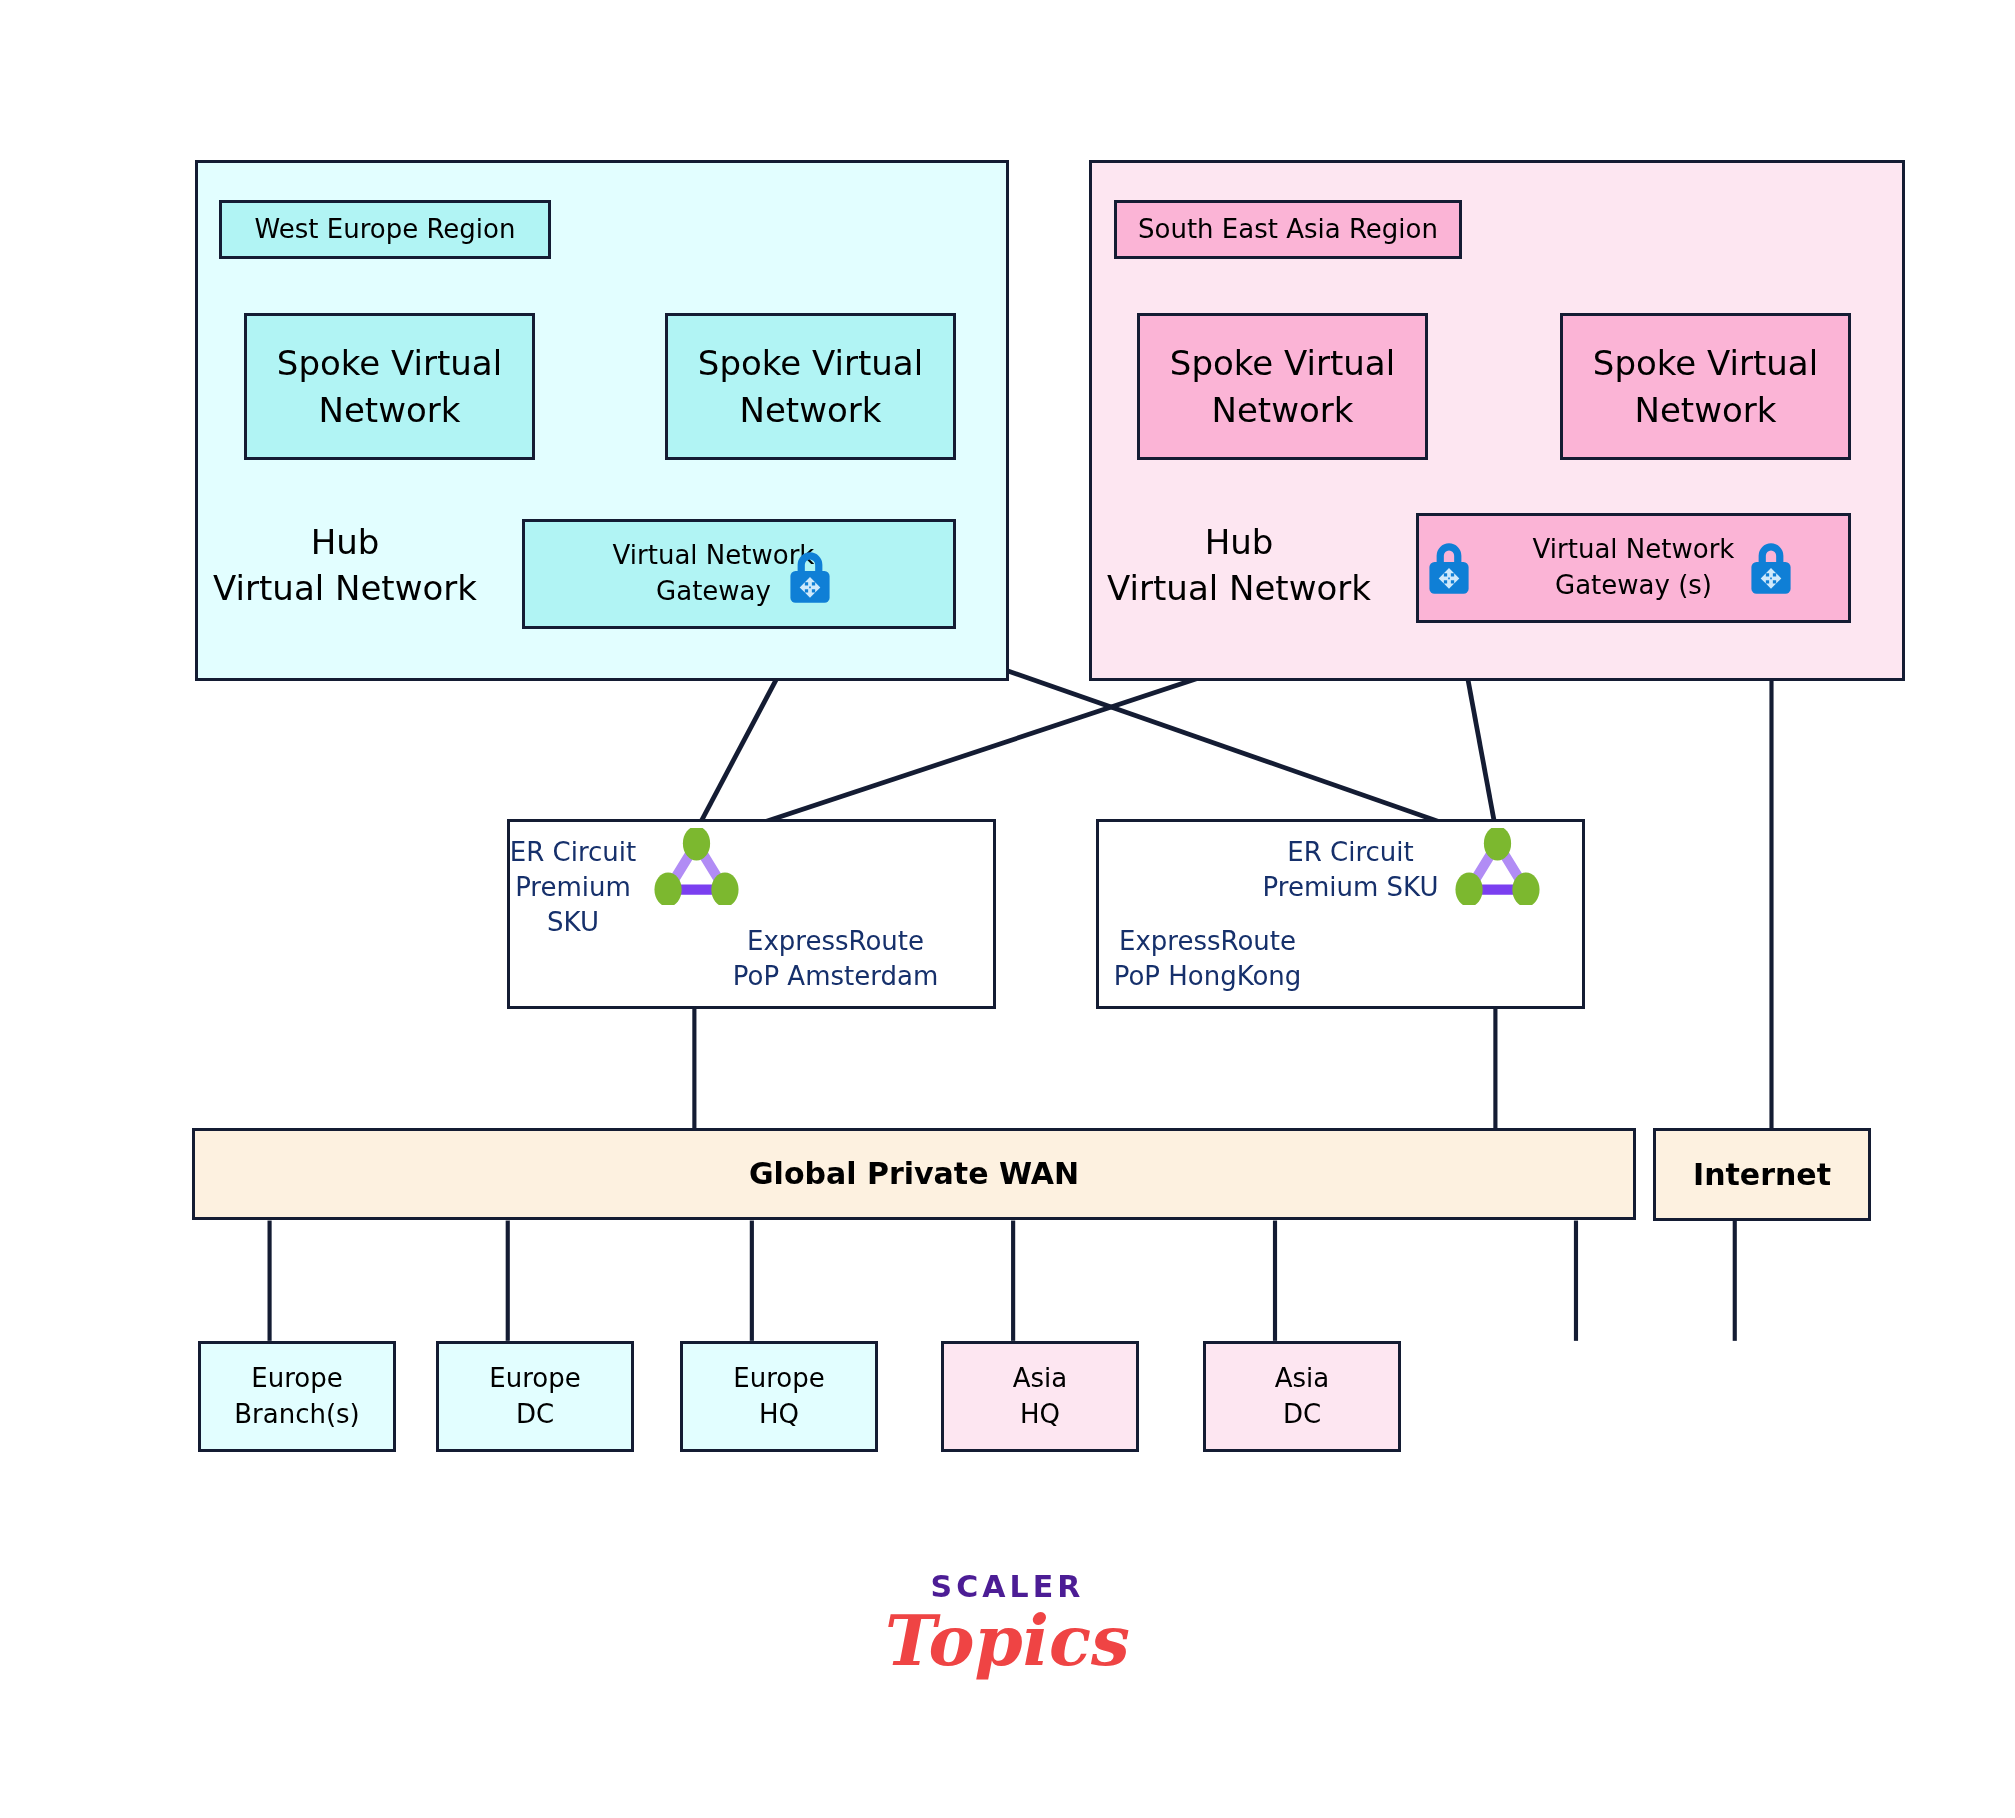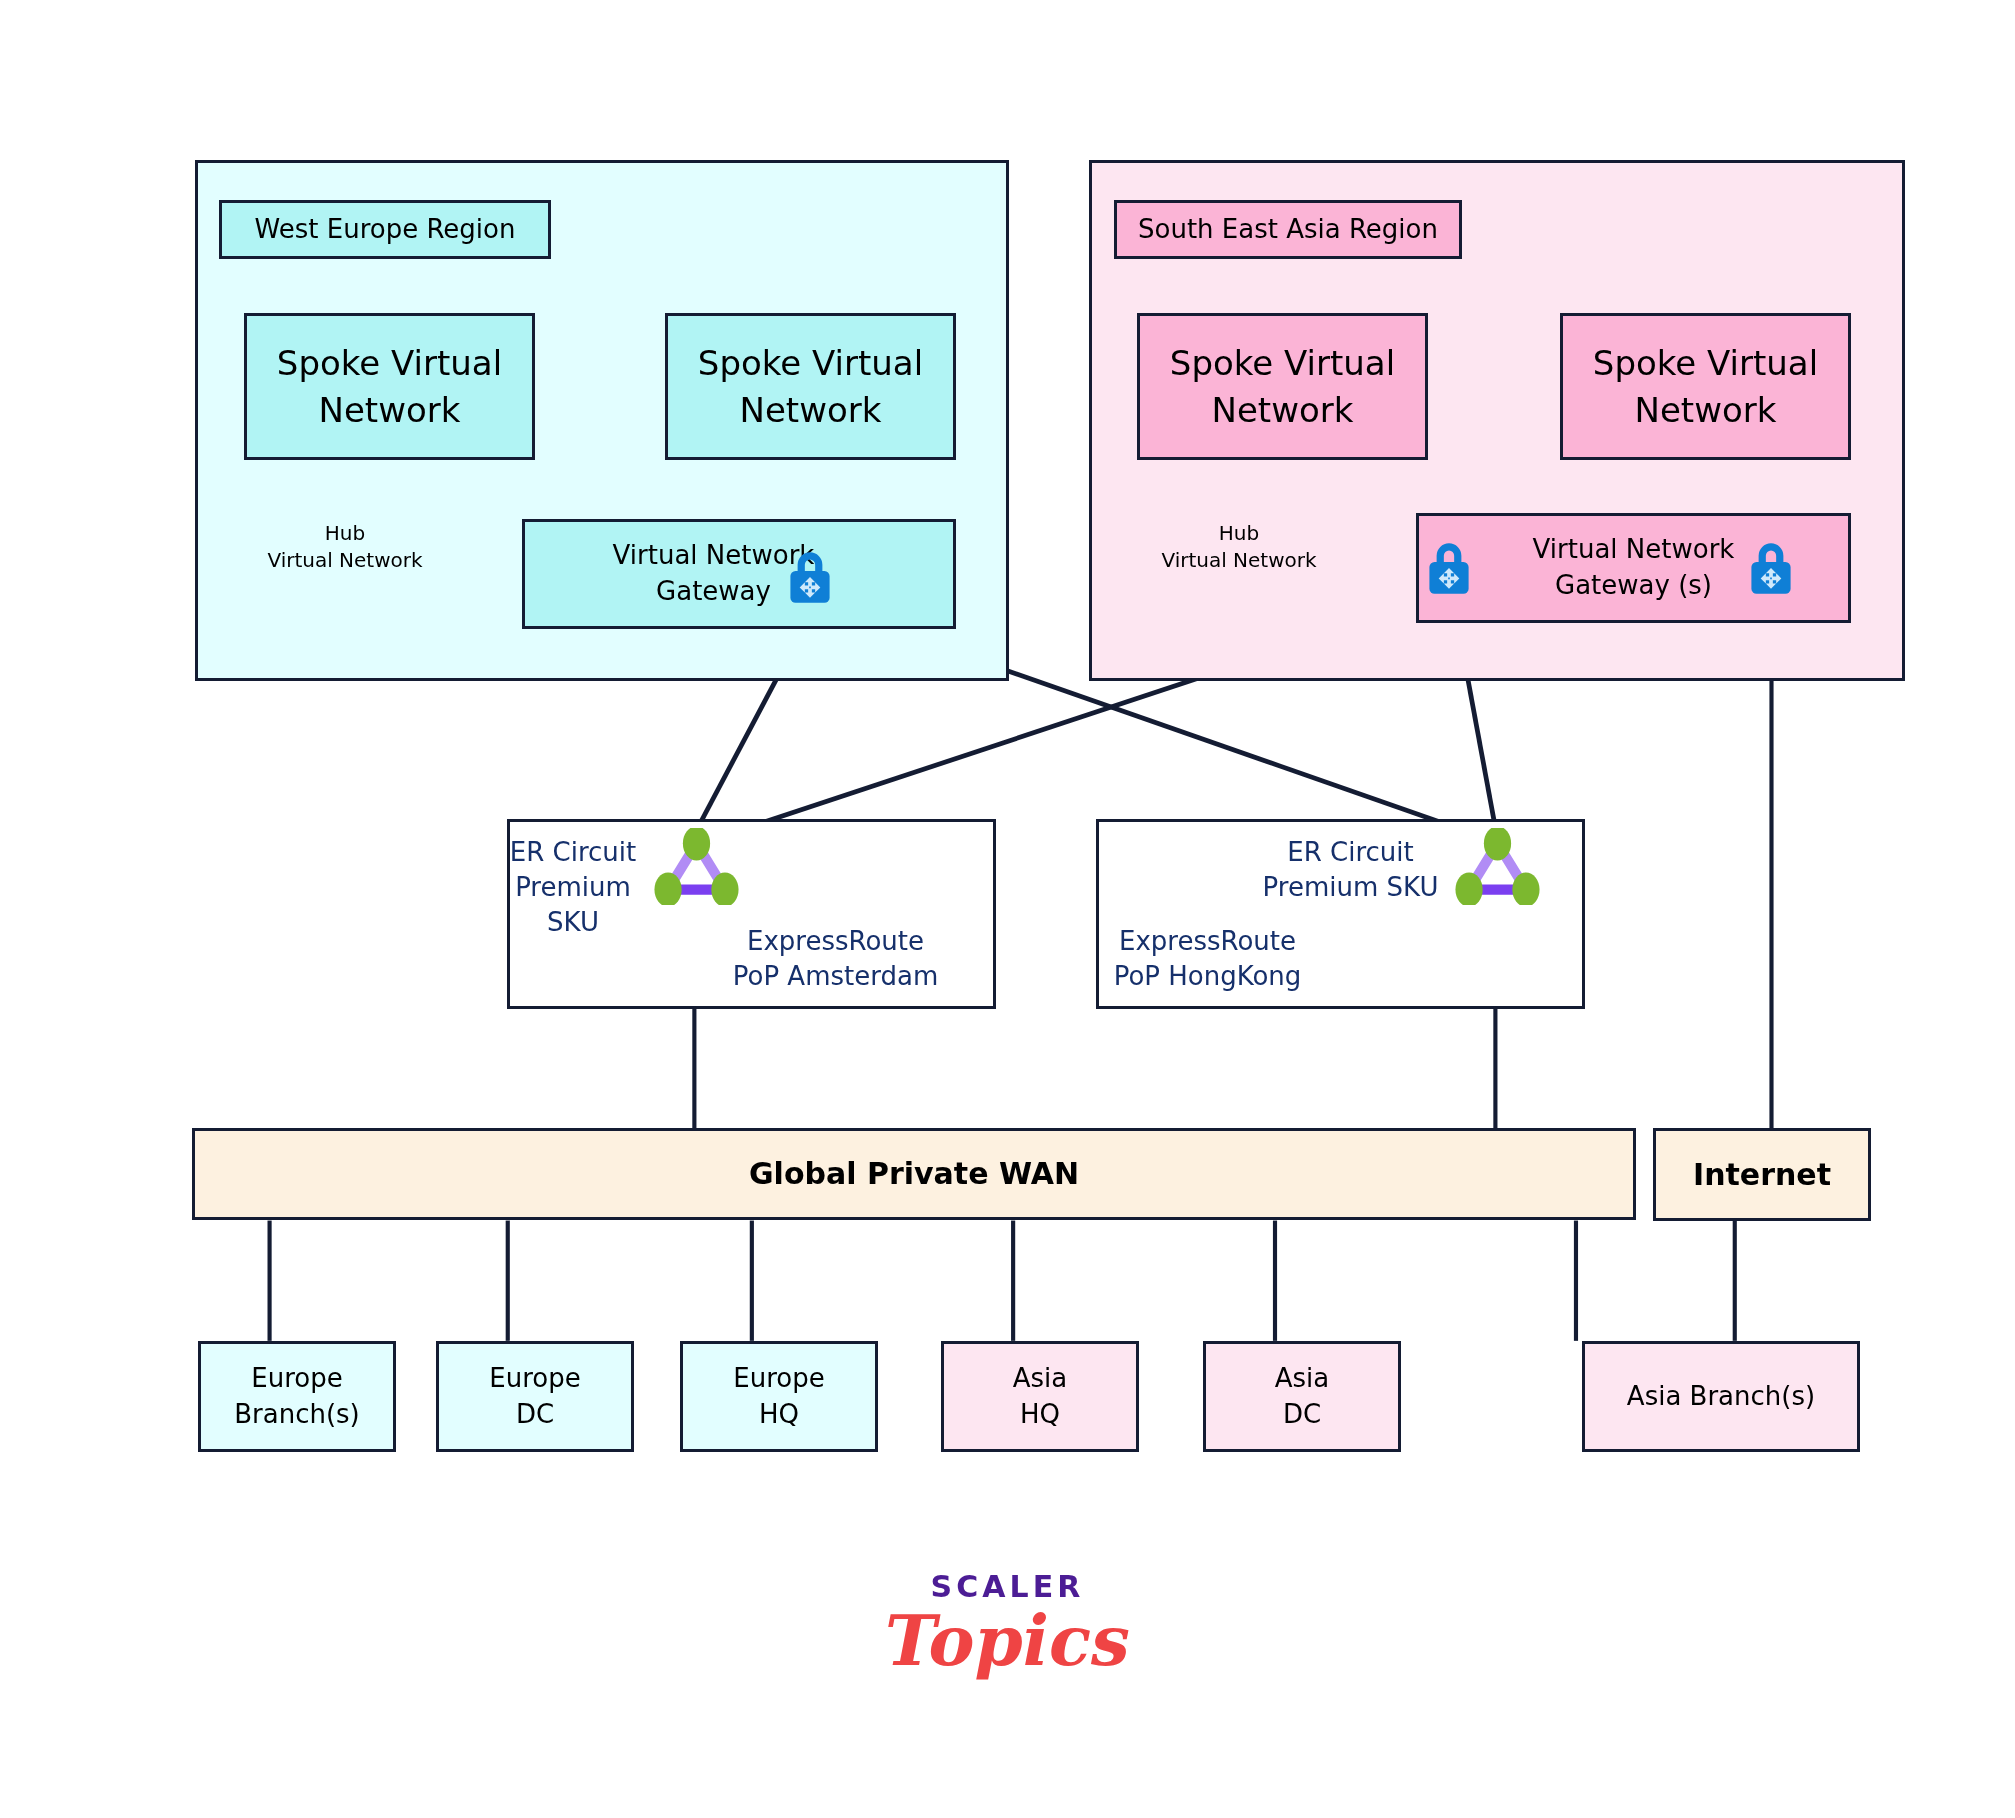--- a/index.html
+++ b/index.html
@@ -25,21 +25,21 @@
   .label-asia{background:#fbb4d6;}
 
   .spoke{font-size:34px;}
   .spoke-eu{background:#b1f4f4;}
   .spoke-asia{background:#fbb4d6;}
 
   .gw{font-size:26px;}
   .gw-eu{background:#b1f4f4;}
   .gw-asia{background:#fbb4d6;}
 
-  .hub-text{position:absolute;font-size:20px;text-align:center;line-height:1.34;color:#000;}
+  .hub-text{position:absolute;font-size:34px;text-align:center;line-height:1.34;color:#000;}
 
   
   .pop{background:#ffffff;border-width:3px;}
   .pop-text{position:absolute;color:#16306b;font-size:26px;line-height:1.34;text-align:center;}
 
   
   .wanbar{background:#fdf1e0;font-size:30px;font-weight:bold;}
   .site{font-size:26px;}
   .site-eu{background:#e2feff;}
   .site-asia{background:#fde6f1;}
@@ -281,23 +281,20 @@
     </span>
   </div>
 
   <div class="box site site-asia" style="left:1176px;top:1341px;width:198px;height:111px;">
     <span>
       <span>Asia</span><br>
       <span>DC</span>
     </span>
   </div>
 
-  <div class="box site site-asia" style="left:1555px;top:1341px;width:278px;height:111px;">
-    <span>Asia Branch(s)</span>
-  </div>
 
   <div class="brand" style="left:830px;top:1569px;width:355px;">
     <div class="brand-top">SCALER</div>
     <div class="brand-bot">Topics</div>
   </div>
 
 </div>
 
 
 </body></html>

